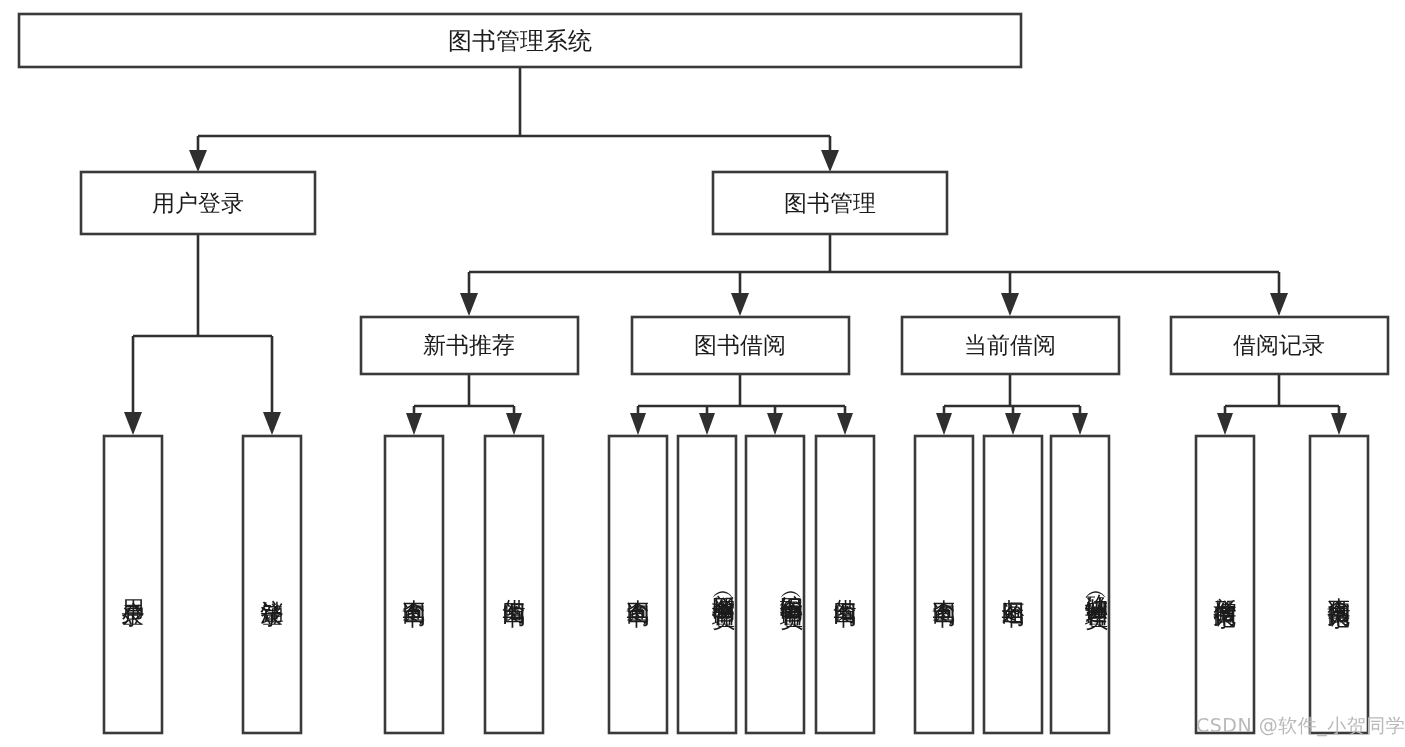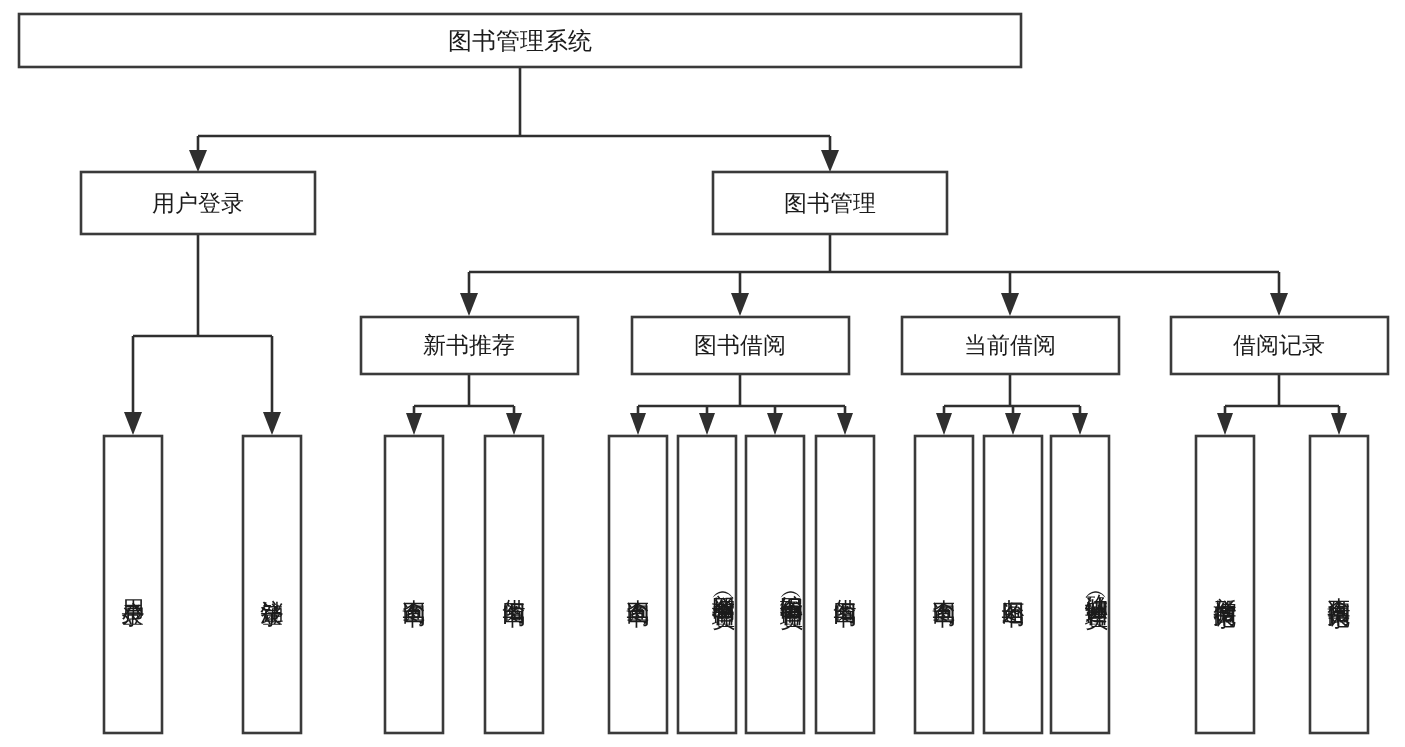--- a/index.html
+++ b/index.html
@@ -213,14 +213,15 @@
   <div class="leaf-label-wrap" style="left:746px; top:436px; width:58px; height:297px; align-items:flex-start;">编辑图书（管理员）</div>
   <div class="leaf-label-wrap" style="left:816px; top:436px; width:58px; height:297px;">借阅图书</div>
 
   <div class="leaf-label-wrap" style="left:915px; top:436px; width:58px; height:297px;">查询图书</div>
   <div class="leaf-label-wrap" style="left:984px; top:436px; width:58px; height:297px;">归还图书</div>
   <div class="leaf-label-wrap" style="left:1051px; top:436px; width:58px; height:297px; align-items:flex-start;">确认归还（管理员）</div>
 
   <div class="leaf-label-wrap" style="left:1196px; top:436px; width:58px; height:297px;">新增借阅记录</div>
   <div class="leaf-label-wrap" style="left:1310px; top:436px; width:58px; height:297px;">查询借阅记录</div>
 
+  <div class="watermark" style="left:1196px; top:713px;">CSDN @软件_小贺同学</div>
 
 </div>
 
 </body></html>

